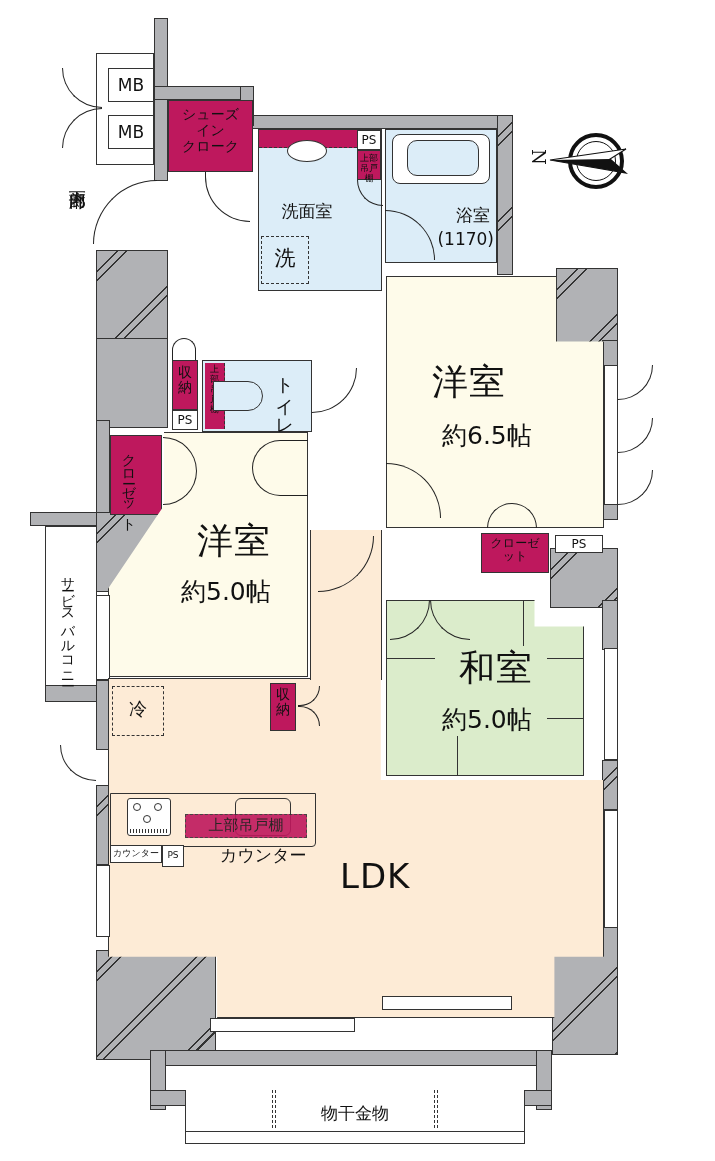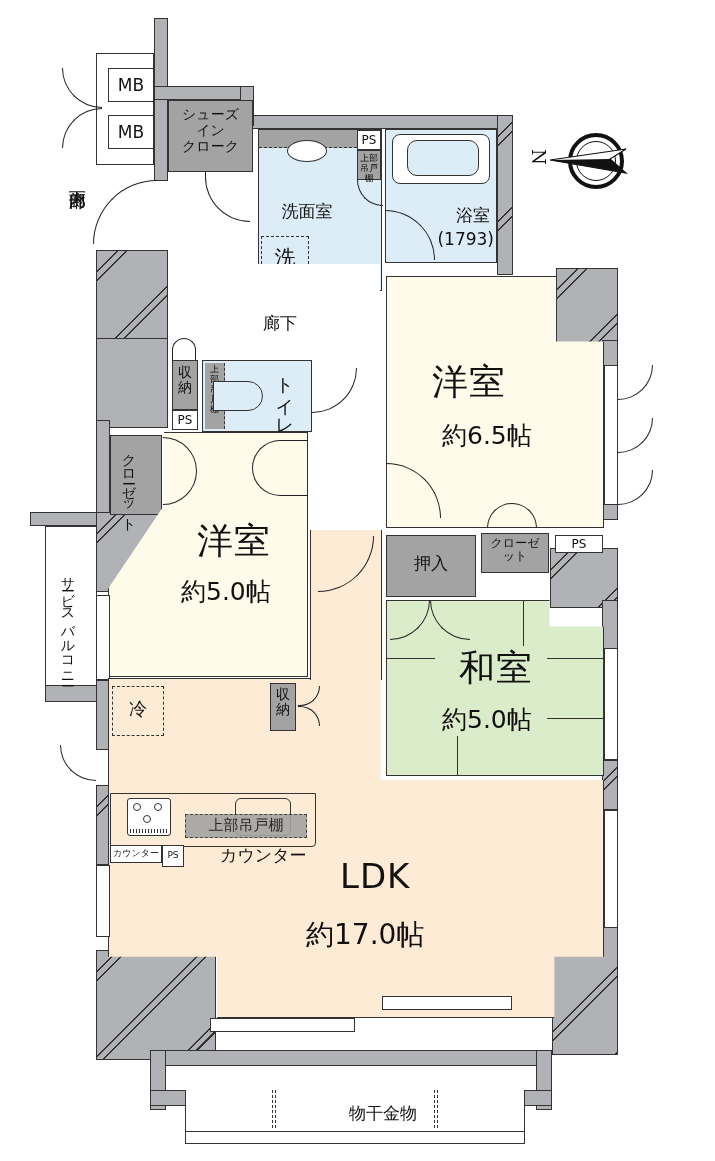--- a/index.html
+++ b/index.html
@@ -9,21 +9,21 @@
   .abs { position:absolute; box-sizing:border-box; }
   .wall { background:#b1b2b5; border:1.5px solid #333; }
   .hatch { background:
       repeating-linear-gradient(135deg, transparent 0 14px, #333 14px 15.5px, transparent 15.5px 20px, #333 20px 21.5px, transparent 21.5px 60px), #b1b2b5; }
   .room { border:1.5px solid #333; }
   .c-white { background:#ffffff; }
   .c-ldk { background:#fdebd6; }
   .c-yo { background:#fefbea; }
   .c-wa { background:#dbeccb; }
   .c-wet { background:#dcedf8; }
-  .c-store { background:#a3a3a3; }
+  .c-store { background:#be185d; }
   .label { position:absolute; text-align:center; line-height:1.1; white-space:nowrap; }
   .big { font-size:36px; font-weight:normal; letter-spacing:1px; }
   .mid { font-size:25px; }
   .sm { font-size:17px; }
   .xs { font-size:12px; }
   .xxs { font-size:9px; }
   .vert { writing-mode:vertical-rl; text-orientation:upright; }
   .dash { border:1.5px dashed #333; background:transparent; }
   .door { position:absolute; border:1.3px solid #222; box-sizing:border-box; background:transparent; }
   .win { background:#fff; border:1.3px solid #333; }
@@ -96,27 +96,24 @@
       <div class="label xxs" style="left:0;right:0;top:3px;white-space:normal;">上部吊戸棚</div>
     </div>
     <div class="door" style="left:98px;top:50px;width:26px;height:26px;border-radius:0 0 0 26px;border-top:none;border-right:none;"></div>
   </div>
 
   <div class="abs room c-wet" style="left:385px;top:129px;width:112px;height:134px;">
     <div class="abs" style="left:6px;top:4px;width:98px;height:50px;border:1.5px solid #333;border-radius:8px;background:#fff;">
       <div class="abs" style="left:14px;top:5px;width:72px;height:36px;border:1.5px solid #333;border-radius:10px;background:#dcedf8;"></div>
     </div>
     <div class="label sm" style="right:6px;top:76px;">浴室</div>
-    <div class="label sm" style="right:2px;top:100px;">(1793)</div>
+    <div class="label sm" style="right:2px;top:100px;">(1170)</div>
   </div>
   <div class="door" style="left:385px;top:210px;width:50px;height:50px;border-radius:0 50px 0 0;border-bottom:none;border-left:none;"></div>
 
-  <div class="abs c-white" style="left:168px;top:264px;width:212px;height:95px;">
-    <div class="label sm" style="left:95px;top:50px;">廊下</div>
-  </div>
 
   <div class="door" style="left:172px;top:338px;width:24px;height:24px;border-radius:24px 24px 0 0;border-bottom:none;"></div>
   <div class="abs room c-store" style="left:172px;top:360px;width:26px;height:50px;">
     <div class="label" style="left:0;right:0;top:4px;font-size:14px;white-space:normal;width:14px;margin:0 auto;">収納</div>
   </div>
   <div class="abs room c-white" style="left:172px;top:410px;width:26px;height:20px;">
     <div class="label xs" style="left:0;right:0;top:3px;">PS</div>
   </div>
   <div class="abs room c-wet" style="left:202px;top:360px;width:110px;height:72px;">
     <div class="abs c-store" style="left:2px;top:2px;width:20px;height:66px;border-right:1.5px dashed #333;">
@@ -132,31 +129,28 @@
     <div class="label mid" style="left:55px;top:145px;">約6.5帖</div>
   </div>
   <div class="door" style="left:386px;top:463px;width:55px;height:55px;border-radius:0 55px 0 0;border-bottom:none;border-left:none;"></div>
   <div class="door" style="left:487px;top:503px;width:25px;height:25px;border-radius:25px 0 0 0;border-right:none;border-bottom:none;"></div>
   <div class="door" style="left:512px;top:503px;width:25px;height:25px;border-radius:0 25px 0 0;border-left:none;border-bottom:none;"></div>
   <div class="abs win" style="left:604px;top:365px;width:14px;height:140px;"></div>
   <div class="door" style="left:618px;top:365px;width:35px;height:35px;border-radius:0 0 35px 0;border-top:none;border-left:none;"></div>
   <div class="door" style="left:618px;top:418px;width:35px;height:35px;border-radius:0 0 35px 0;border-top:none;border-left:none;"></div>
   <div class="door" style="left:618px;top:470px;width:35px;height:35px;border-radius:0 0 35px 0;border-top:none;border-left:none;"></div>
 
-  <div class="abs room c-store" style="left:386px;top:535px;width:90px;height:62px;">
-    <div class="label sm" style="left:0;right:0;top:18px;">押入</div>
-  </div>
   <div class="abs room c-store" style="left:481px;top:533px;width:68px;height:40px;">
     <div class="label xs" style="left:6px;right:6px;top:3px;white-space:normal;font-size:12px;">クローゼット</div>
   </div>
   <div class="abs room c-white" style="left:555px;top:535px;width:48px;height:18px;">
     <div class="label xs" style="left:0;right:0;top:2px;">PS</div>
   </div>
 
-  <div class="abs room c-wa" style="left:386px;top:600px;width:218px;height:176px;clip-path:polygon(0 0,75% 0,75% 15%,100% 15%,100% 100%,0 100%);">
+  <div class="abs room c-wa" style="left:386px;top:600px;width:198px;height:176px;clip-path:polygon(0 0,75% 0,75% 15%,100% 15%,100% 100%,0 100%);">
     <div class="line" style="left:0;top:57px;width:48px;height:1.2px;"></div>
     <div class="line" style="left:160px;top:57px;width:58px;height:1.2px;"></div>
     <div class="line" style="left:136px;top:0;width:1.2px;height:45px;"></div>
     <div class="line" style="left:160px;top:117px;width:58px;height:1.2px;"></div>
     <div class="line" style="left:70px;top:135px;width:1.2px;height:41px;"></div>
     <div class="label big" style="left:72px;top:47px;">和室</div>
     <div class="label mid" style="left:55px;top:105px;">約5.0帖</div>
   </div>
   <div class="door" style="left:390px;top:600px;width:40px;height:40px;border-radius:0 0 40px 0;border-top:none;border-left:none;"></div>
   <div class="door" style="left:430px;top:600px;width:40px;height:40px;border-radius:0 0 0 40px;border-top:none;border-right:none;"></div>
@@ -204,30 +198,29 @@
   </div>
   <div class="abs room c-white" style="left:110px;top:845px;width:52px;height:18px;">
     <div class="label xxs" style="left:0;right:0;top:3px;">カウンター</div>
   </div>
   <div class="abs room c-white" style="left:162px;top:845px;width:22px;height:22px;">
     <div class="label xxs" style="left:0;right:0;top:5px;">PS</div>
   </div>
   <div class="label sm" style="left:220px;top:846px;">カウンター</div>
 
   <div class="label big" style="left:340px;top:858px;font-size:34px;">LDK</div>
-  <div class="label mid" style="left:306px;top:920px;font-size:28px;">約17.0帖</div>
 
   <div class="abs win" style="left:96px;top:865px;width:14px;height:72px;"></div>
   <div class="abs win" style="left:604px;top:810px;width:14px;height:118px;"></div>
   <div class="abs win" style="left:210px;top:1018px;width:145px;height:14px;"></div>
   <div class="abs win" style="left:382px;top:996px;width:130px;height:14px;"></div>
   <div class="door" style="left:60px;top:745px;width:36px;height:36px;border-radius:0 0 0 36px;border-top:none;border-right:none;"></div>
 
   <div class="abs room c-white" style="left:185px;top:1090px;width:340px;height:42px;border-top:none;">
-    <div class="label sm" style="left:135px;top:14px;margin-left:28px;">物干金物</div>
+    <div class="label sm" style="left:135px;top:14px;">物干金物</div>
     <div class="abs" style="left:86px;top:0;width:4px;height:38px;border-left:1px dashed #333;border-right:1px dashed #333;"></div>
     <div class="abs" style="left:248px;top:0;width:4px;height:38px;border-left:1px dashed #333;border-right:1px dashed #333;"></div>
   </div>
   <div class="abs" style="left:185px;top:1132px;width:340px;height:12px;border:1.5px solid #333;border-top:none;"></div>
 
   <div class="abs" style="left:530px;top:135px;width:100px;height:50px;">
     <div class="label" style="left:0;top:12px;font-family:'DejaVu Serif',serif;font-size:18px;transform:rotate(90deg);">N</div>
     <div class="abs" style="left:38px;top:-2px;width:56px;height:56px;border:4px solid #111;border-radius:50%;">
       <div class="abs" style="left:4px;top:4px;width:40px;height:40px;border:1.5px solid #111;border-radius:50%;"></div>
     </div>

